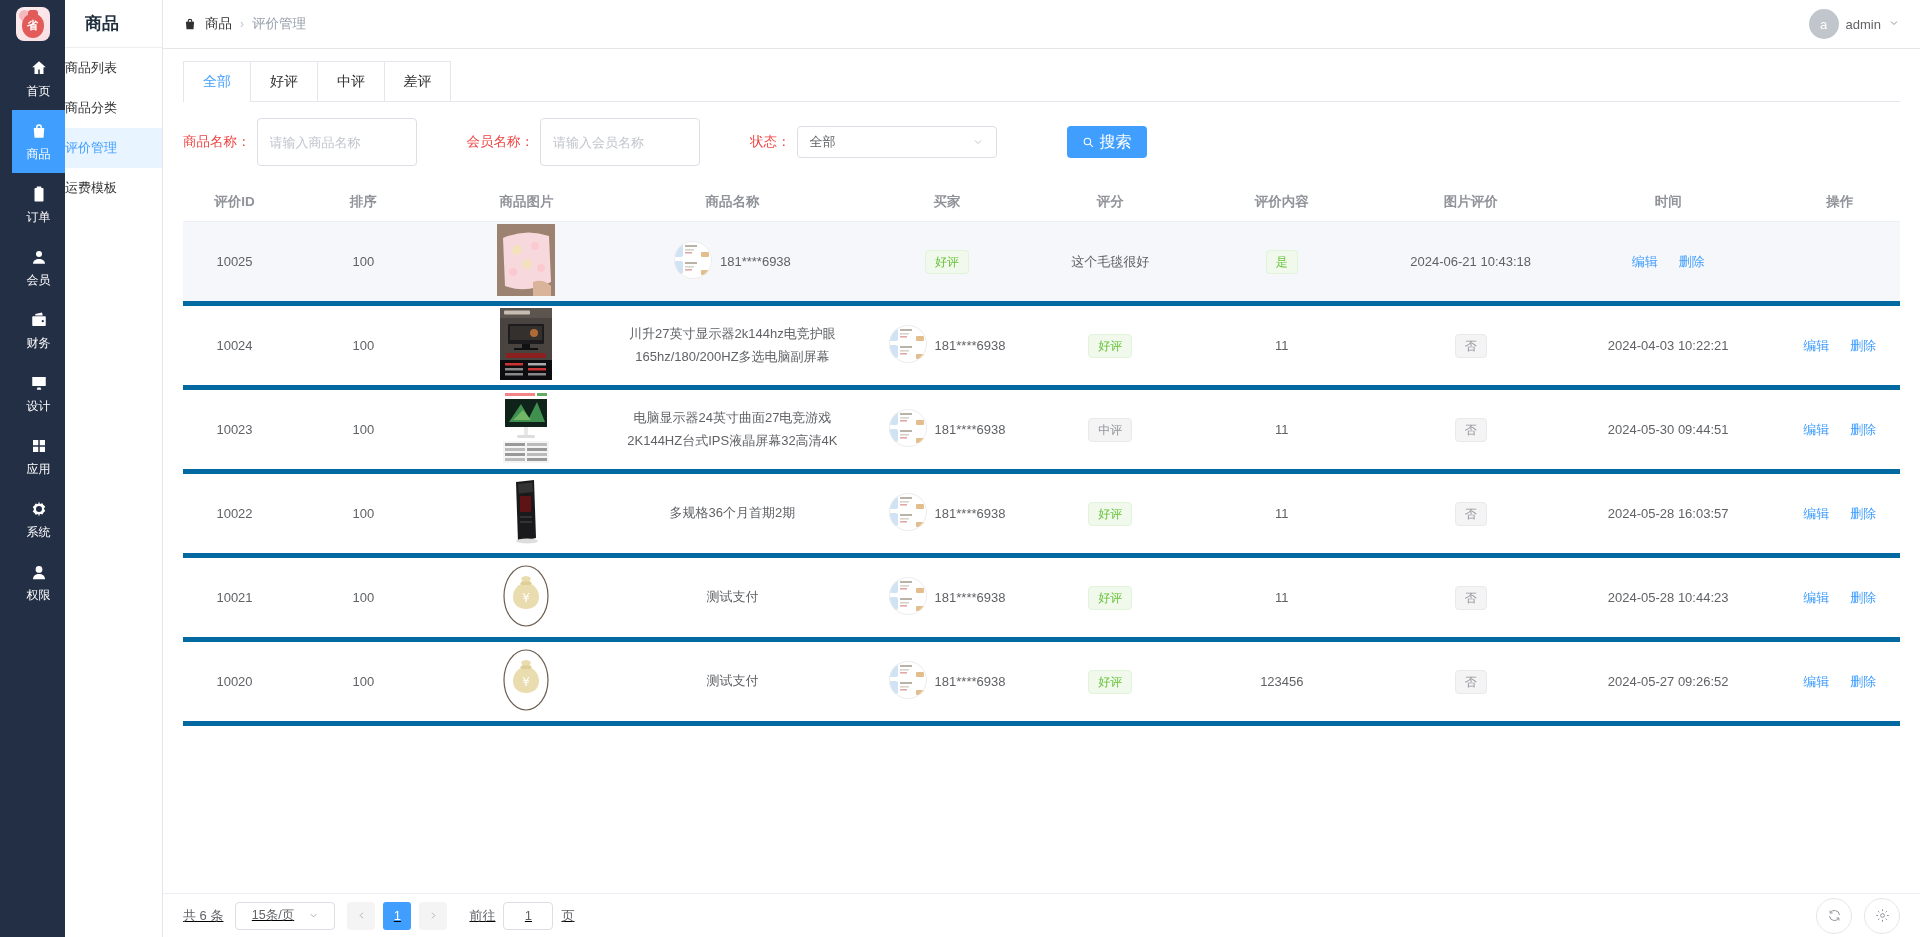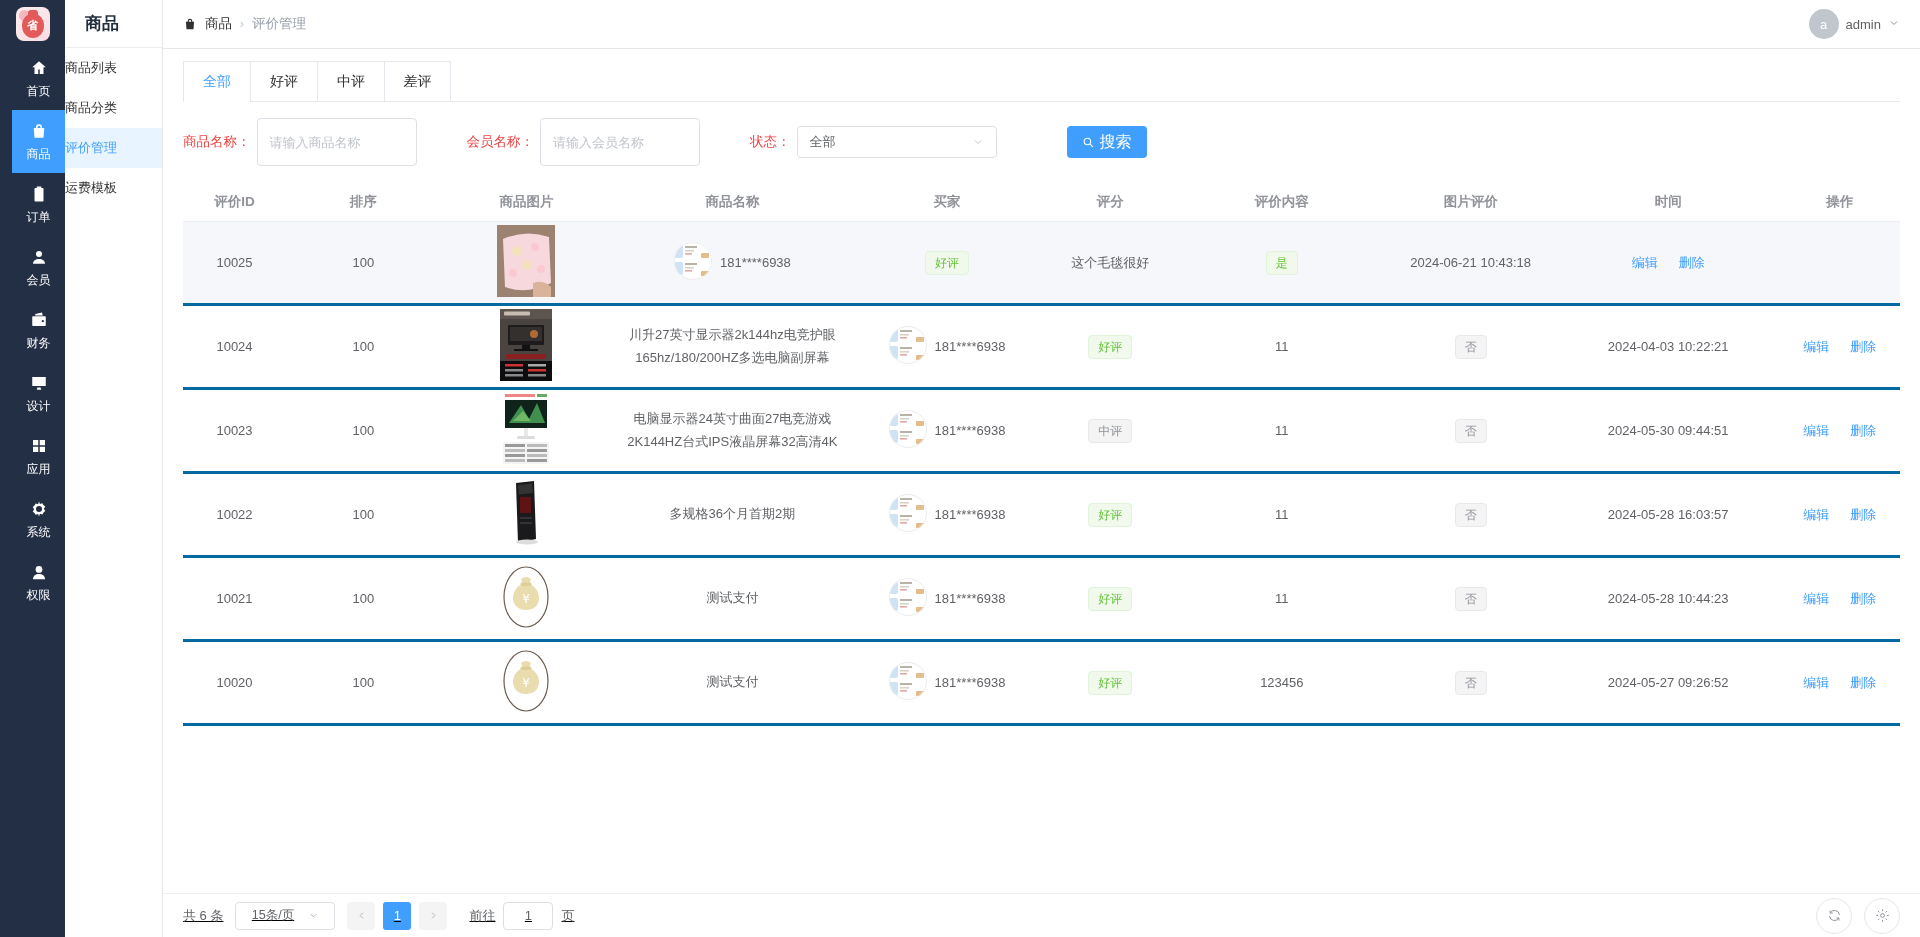--- a/index.html
+++ b/index.html
@@ -70,21 +70,21 @@
   .f-select svg { width:12px; height:12px; stroke:#c0c4cc; fill:none; stroke-width:2; }
   .search-btn { margin-left:70px; height:32px; padding:0 15px; background:#409eff; border:none; border-radius:4px;
                 color:#fff; font-size:16px; display:flex; align-items:center; gap:5px; cursor:pointer; font-family:inherit; }
   .search-btn svg { width:13px; height:13px; stroke:#fff; fill:none; stroke-width:2; }
 
   
   .table { margin-top:16px; flex-shrink:0; }
   .tr { display:grid; grid-template-columns:6% 9% 10% 14% 11% 8% 12% 10% 13% 7%; align-items:center; }
   .thead { height:40px; border-bottom:1px solid #ebeef5; }
   .th { font-size:13.5px; color:#909399; font-weight:bold; text-align:center; }
-  .row { height:84px; border-bottom:3px solid #0369a1; }
+  .row { height:84px; border-bottom:5px solid #0369a1; }
   .row.hl { background:#f5f7fa; }
   .td { font-size:13px; color:#606266; text-align:center; display:flex; align-items:center; justify-content:center; }
   .td.product span { display:inline-block; max-width:238px; line-height:1.75; }
   .buyer-cell { gap:8px; }
   .tag { display:inline-block; padding:5px 9px; font-size:12px; border-radius:4px; line-height:1; }
   .tag.success { color:#67c23a; background:#f0f9eb; border:1px solid #e1f3d8; }
   .tag.info { color:#909399; background:#f4f4f5; border:1px solid #e9e9eb; }
   .op-link { color:#409eff; font-size:13px; cursor:pointer; text-decoration:none; }
   .op-link + .op-link { margin-left:21px; }
   .thumb { display:inline-block; }

